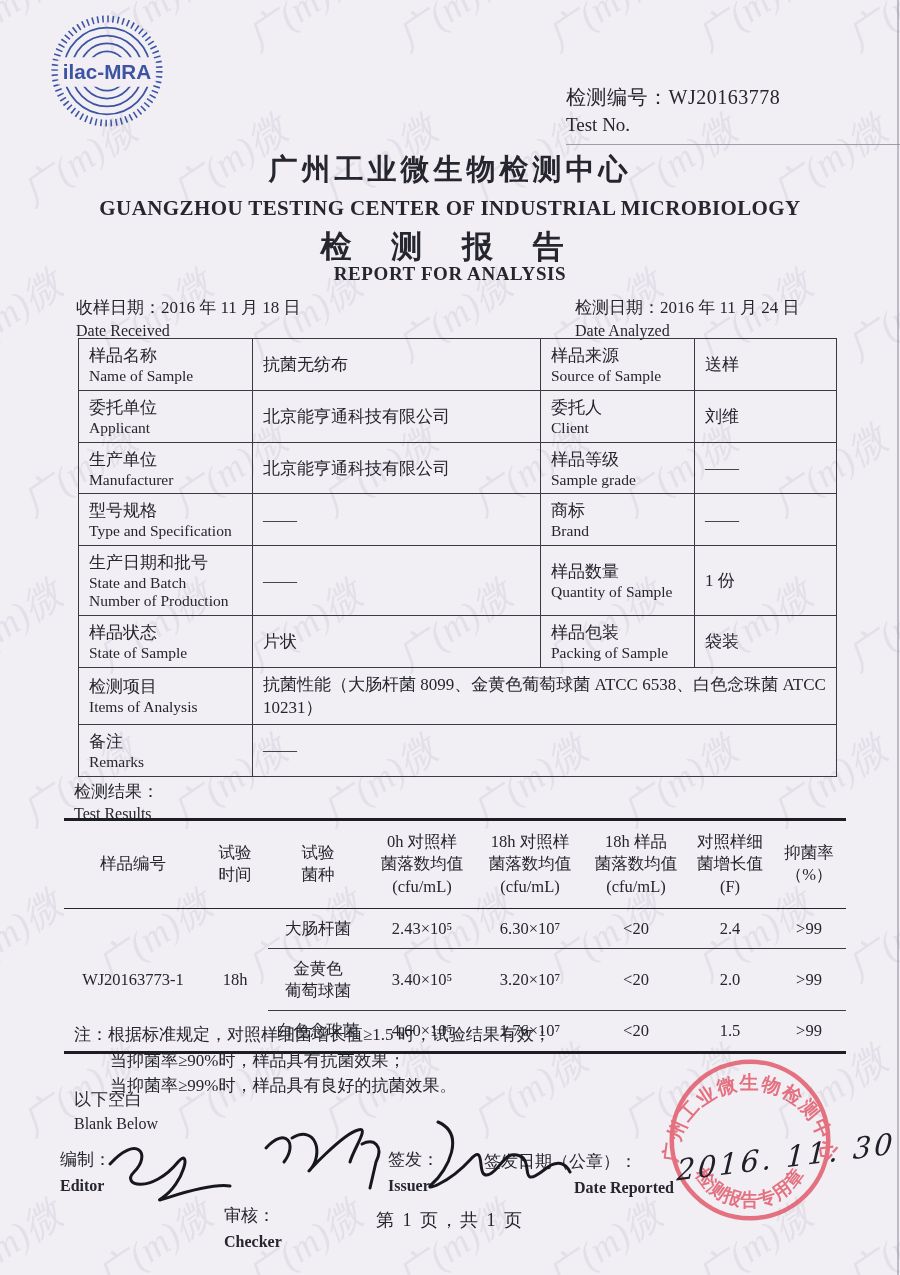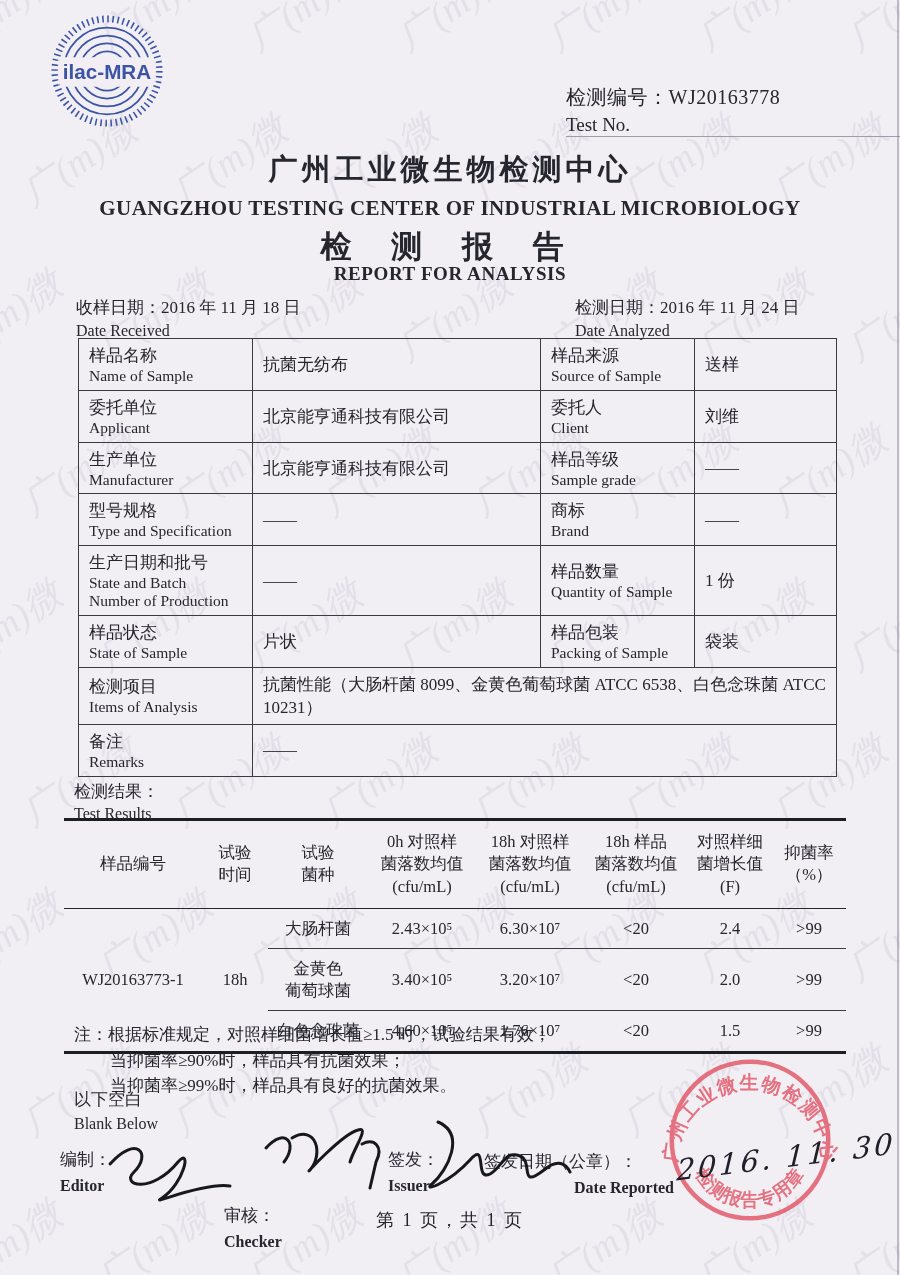--- a/index.html
+++ b/index.html
@@ -13,21 +13,21 @@
   .wm { position:absolute; font-size:38px; font-style:italic; color:rgba(116,106,134,0.10); transform:rotate(-34deg); white-space:nowrap; }
 
   .content { position:absolute; inset:0; }
 
   
   .logo-row { position:absolute; top:12px; left:48px; display:flex; align-items:flex-start; gap:18px; }
   .logo-block { display:flex; flex-direction:column; align-items:center; }
   .cnas-sub { font-size:15px; font-weight:bold; color:#2b2b36; margin-top:4px; letter-spacing:.5px; }
   .cma-number { font-size:22px; font-weight:bold; color:#c4232c; margin-top:6px; letter-spacing:1px; }
 
-  .testno { position:absolute; left:566px; top:84px; width:334px; border-bottom:1px solid #a09daa; }
+  .testno { position:absolute; left:566px; top:84px; width:334px; padding-bottom:8px; border-bottom:1px solid #a09daa; }
   .testno .zh { font-size:20px; letter-spacing:.5px; }
   .testno .en { font-size:19px; margin-top:3px; }
 
   
   .title-org-zh { position:absolute; top:150px; left:0; width:900px; text-align:center; font-size:29px; font-weight:bold; letter-spacing:4px; }
   .title-org-en { position:absolute; top:196px; left:0; width:900px; text-align:center; font-size:21px; font-weight:bold; letter-spacing:.4px; }
   .title-report-zh { position:absolute; top:226px; left:0; width:900px; text-align:center; font-size:31px; font-weight:bold; letter-spacing:16px; }
   .title-report-en { position:absolute; top:263px; left:0; width:900px; text-align:center; font-size:19px; font-weight:bold; letter-spacing:.6px; }
 
   

